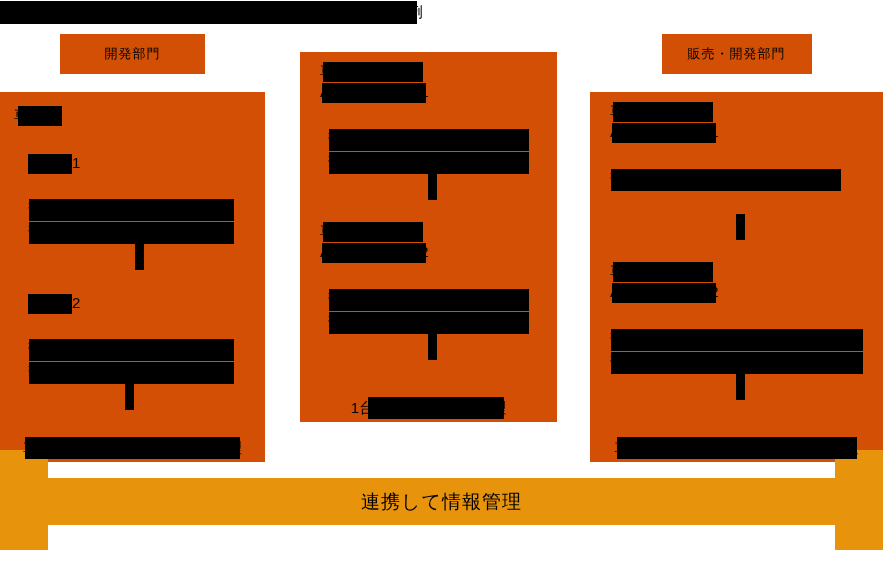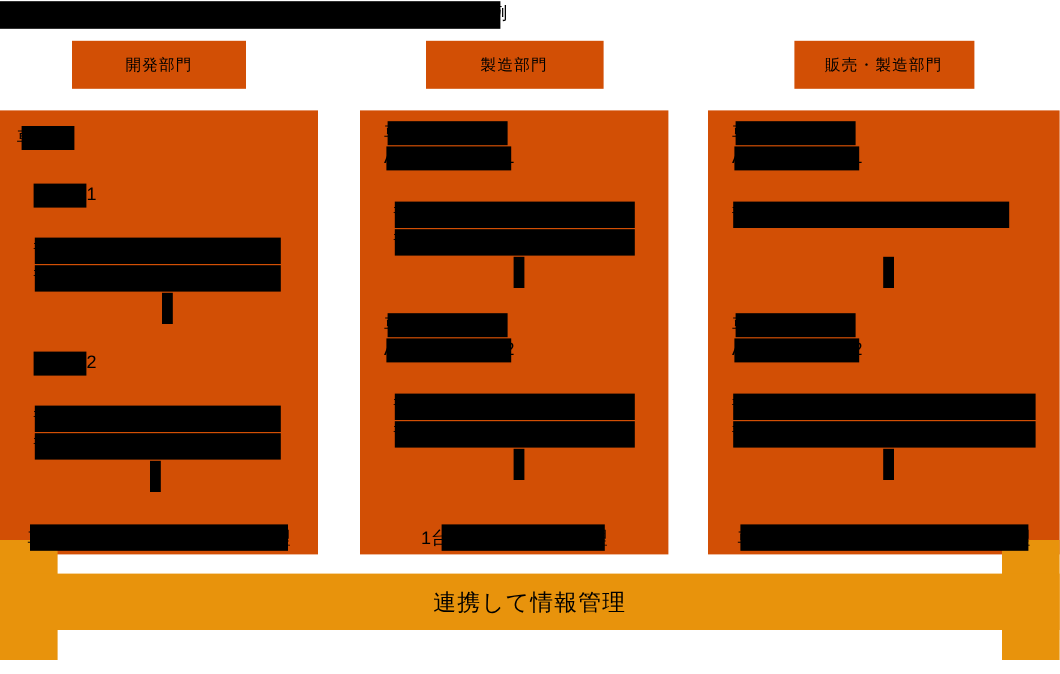--- a/index.html
+++ b/index.html
@@ -261,21 +261,20 @@
       <div class="colfoot">
         <span class="lead">車</span>
           <span class="redact bar" style="width:215px;"></span>
           <span class="tail">理</span>
       </div>
 
     </div>
   </div>
 
   <div class="col col-1">
-    <div class="col-head">製造部門</div>
     <div class="col-body">
 
       <div class="block veh-wide" style="left:20px; top:8px;">
         <span class="line">
           <span class="lead">車</span><span class="redact bar"></span>
         </span>
         <span class="line">
           <span class="lead" style="margin-right:-8px;">A</span><span class="redact bar" style="width:104px;"></span><span class="tail" style="margin-left:-14px;">01</span>
         </span>
       </div>
@@ -314,21 +313,21 @@
       <div class="colfoot">
         <span class="lead" style="margin-right:-6px;">1台</span>
           <span class="redact bar" style="width:136px;"></span>
           <span class="tail">理</span>
       </div>
 
     </div>
   </div>
 
   <div class="col col-2">
-    <div class="col-head">販売・製造部門</div>
+    <div class="col-head">販売・開発部門</div>
     <div class="col-body">
 
       <div class="block veh-wide" style="left:20px; top:8px;">
         <span class="line">
           <span class="lead">車</span><span class="redact bar"></span>
         </span>
         <span class="line">
           <span class="lead" style="margin-right:-8px;">A</span><span class="redact bar" style="width:104px;"></span><span class="tail" style="margin-left:-14px;">01</span>
         </span>
       </div>

